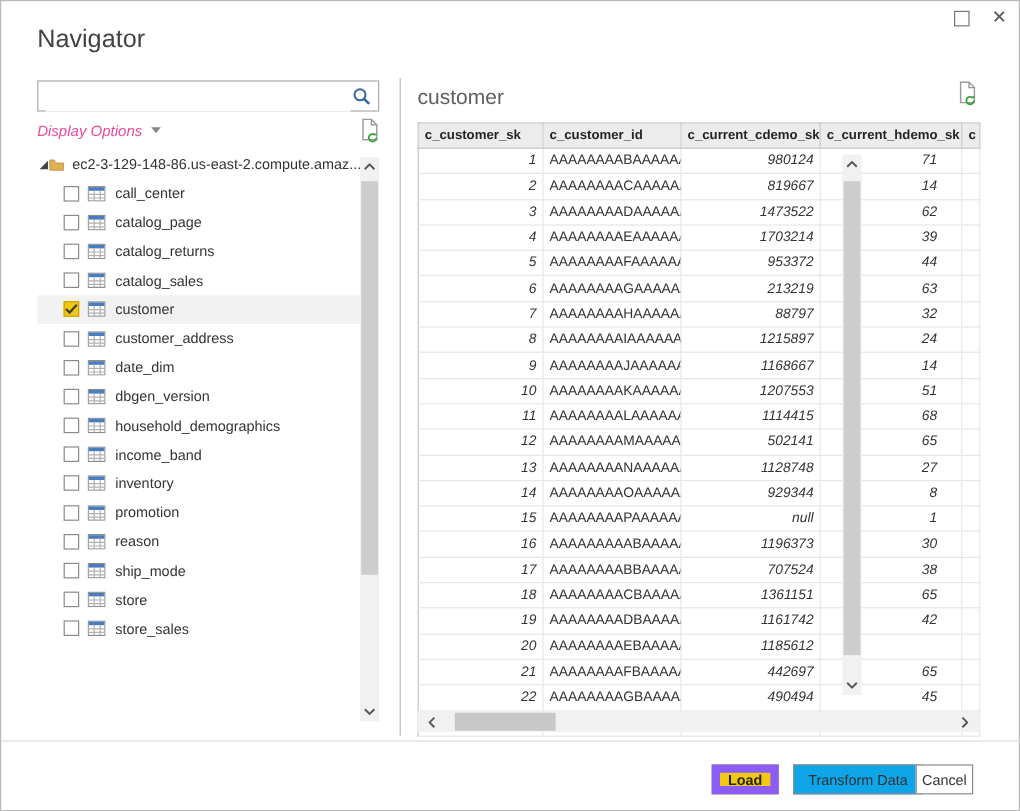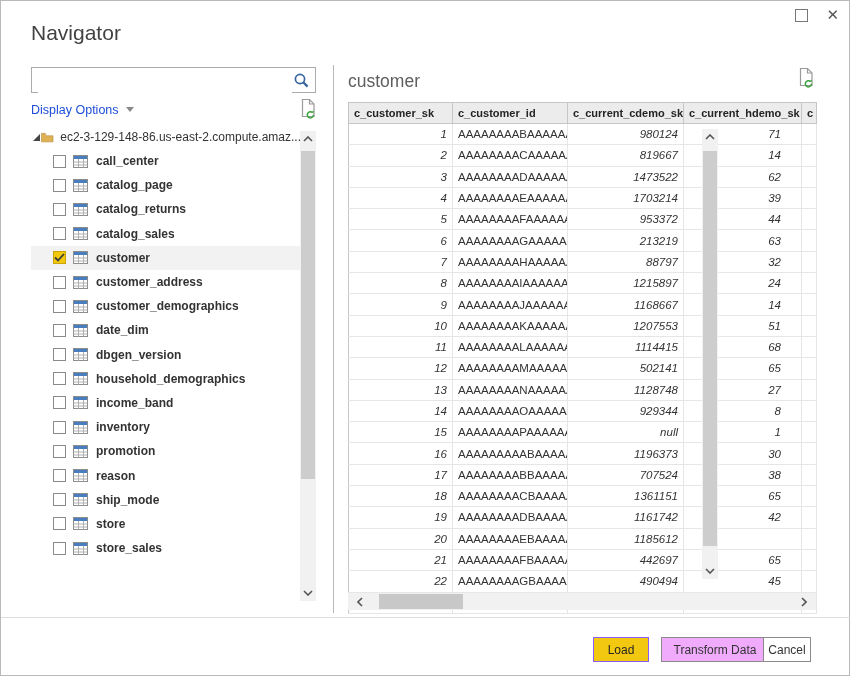--- a/index.html
+++ b/index.html
@@ -14,31 +14,31 @@
   .dlg-title{position:absolute;left:30px;top:20px;font-size:21px;color:#424242;}
 
   
   .search-wrap{position:absolute;left:30px;top:66px;width:285px;height:26px;
     border:1px solid #ababab;box-sizing:border-box;background:#fff;}
   .search-input{position:absolute;left:6px;top:1px;width:250px;height:22px;border:none;outline:none;
     font-size:12px;font-family:inherit;}
   .search-icon{position:absolute;right:5px;top:4px;}
 
   .disp-row{position:absolute;left:30px;top:99px;width:285px;height:22px;}
-  .disp-label{font-size:12.5px;color:#1d4ed8;cursor:pointer;display:inline-block;}
+  .disp-label{font-size:12.5px;color:#ec4899;cursor:pointer;display:inline-block;font-style:italic;}
   .disp-caret{display:inline-block;width:0;height:0;border-left:4px solid transparent;
     border-right:4px solid transparent;border-top:5px solid #888;margin-left:7px;vertical-align:middle;cursor:pointer;}
   .refresh-left{position:absolute;right:-2px;top:-2px;cursor:pointer;}
 
   
   .tree{position:absolute;left:30px;top:124px;width:270px;height:482px;overflow:hidden;font-size:12px;color:#333;}
   .tree-root{height:24px;display:flex;align-items:center;cursor:pointer;}
   .tree-root .expander{width:14px;display:flex;align-items:center;}
   .tree-root .root-label{margin-left:6px;white-space:nowrap;}
-  .tree-item{height:24.2px;display:flex;align-items:center;padding-left:22px;cursor:pointer;font-weight:bold;}
+  .tree-item{height:24.2px;display:flex;align-items:center;padding-left:22px;cursor:pointer;}
   .tree-item.selected{background:#f2f2f2;}
   .checkbox{width:13px;height:13px;border:1px solid #8a8a8a;background:#fff;box-sizing:border-box;
     margin-right:7px;flex:0 0 auto;display:flex;align-items:center;justify-content:center;cursor:pointer;}
   .checkbox.checked{background:#f2c80f;border-color:#caa406;}
   .tree-label{margin-left:8px;white-space:nowrap;}
 
   
   .vscroll{position:absolute;width:16px;background:#f1f1f1;}
   .vscroll .arrow{position:absolute;left:0;width:16px;height:16px;display:flex;align-items:center;
     justify-content:center;cursor:pointer;}
@@ -69,22 +69,22 @@
     padding:0 5px;height:20.3px;white-space:nowrap;overflow:hidden;background:#fff;}
   table.grid td.first{border-left:1px solid #c6c6c6;}
   table.grid td.num{text-align:right;font-style:italic;}
   table.grid td.hdemo{padding-right:20px;border-right:none;}
   table.grid td.txt{text-align:left;}
 
   
   .footer-sep{position:absolute;left:0;top:616px;width:850px;height:1px;background:#dcdcdc;}
   .btn{position:absolute;top:636px;height:25px;font-size:12px;font-family:inherit;cursor:pointer;
     box-sizing:border-box;display:flex;align-items:center;justify-content:center;}
-  .btn-load{left:592px;width:56px;background:#f2c811;border:1px solid #8b5cf6;color:#252423;}
-  .btn-transform{left:660px;width:108px;background:#f0abfc;border:1px solid #8a8a8a;color:#333;}
+  .btn-load{left:592px;width:56px;background:#f2c811;border:7px solid #8b5cf6;color:#252423;font-weight:bold;}
+  .btn-transform{left:660px;width:108px;background:#0ea5e9;border:1px solid #8a8a8a;color:#333;}
   .btn-cancel{left:762px;width:48px;background:#fff;border:1px solid #8a8a8a;color:#333;}
 </style>
 </head>
 <body>
 
 <div class="dialog">
 
   <div class="win-controls">
     <div class="btn-max"></div>
     <div class="btn-close">✕</div>
@@ -213,34 +213,20 @@
       <rect x="0.5" y="0.5" width="14" height="12" fill="#fff" stroke="#8c8c8c"></rect>
       <rect x="1" y="1" width="13" height="3" fill="#4a7dbd"></rect>
       <line x1="5.5" y1="4" x2="5.5" y2="12.5" stroke="#b0b0b0"></line>
       <line x1="10.5" y1="4" x2="10.5" y2="12.5" stroke="#b0b0b0"></line>
       <line x1="0.5" y1="7" x2="14.5" y2="7" stroke="#b0b0b0"></line>
       <line x1="0.5" y1="10" x2="14.5" y2="10" stroke="#b0b0b0"></line>
     </svg>
     <span class="tree-label">customer_address</span>
   </div>
 
-  <div class="tree-item">
-    <span class="checkbox">
-      
-    </span>
-    <svg width="15" height="13" viewBox="0 0 15 13">
-      <rect x="0.5" y="0.5" width="14" height="12" fill="#fff" stroke="#8c8c8c"></rect>
-      <rect x="1" y="1" width="13" height="3" fill="#4a7dbd"></rect>
-      <line x1="5.5" y1="4" x2="5.5" y2="12.5" stroke="#b0b0b0"></line>
-      <line x1="10.5" y1="4" x2="10.5" y2="12.5" stroke="#b0b0b0"></line>
-      <line x1="0.5" y1="7" x2="14.5" y2="7" stroke="#b0b0b0"></line>
-      <line x1="0.5" y1="10" x2="14.5" y2="10" stroke="#b0b0b0"></line>
-    </svg>
-    <span class="tree-label">customer_demographics</span>
-  </div>
 
   <div class="tree-item">
     <span class="checkbox">
       
     </span>
     <svg width="15" height="13" viewBox="0 0 15 13">
       <rect x="0.5" y="0.5" width="14" height="12" fill="#fff" stroke="#8c8c8c"></rect>
       <rect x="1" y="1" width="13" height="3" fill="#4a7dbd"></rect>
       <line x1="5.5" y1="4" x2="5.5" y2="12.5" stroke="#b0b0b0"></line>
       <line x1="10.5" y1="4" x2="10.5" y2="12.5" stroke="#b0b0b0"></line>

